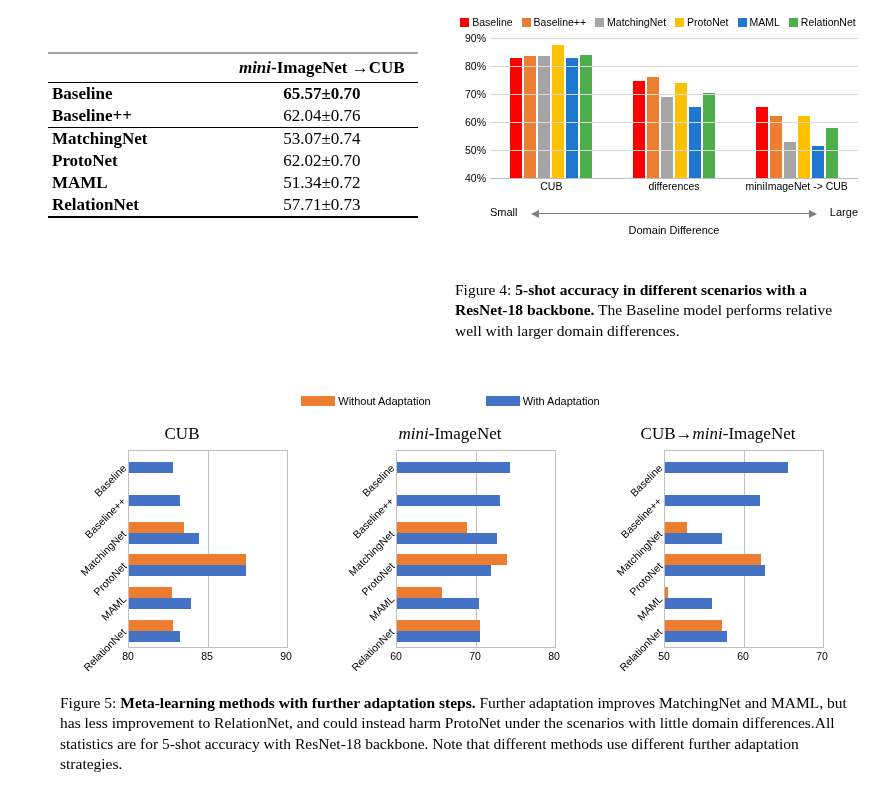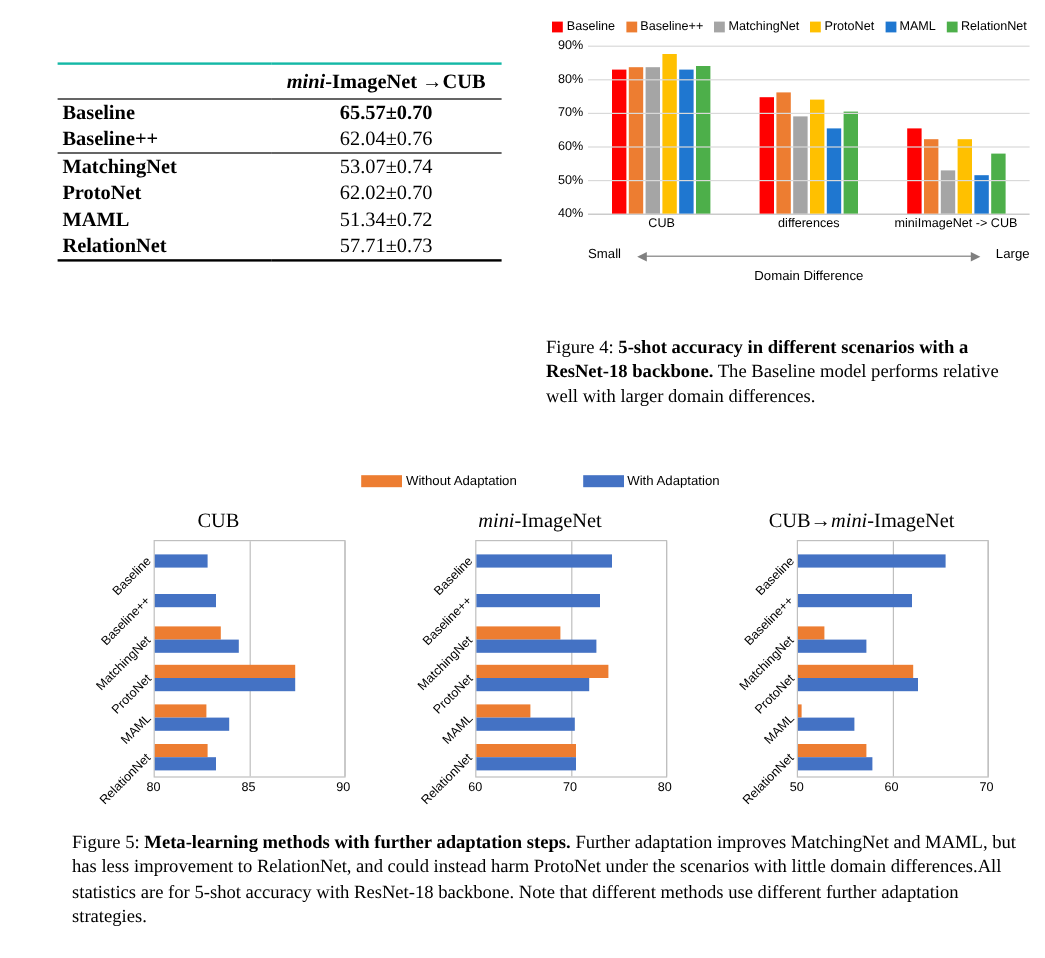--- a/index.html
+++ b/index.html
@@ -30,21 +30,21 @@
   }
   table.res-table {
     border-collapse: collapse;
     width: 100%;
     font-family: "Liberation Serif", serif;
   }
   table.res-table td {
     padding: 1px 4px;
     font-size: 17px;
   }
-  .rule-top td { border-top: 2px solid #14b8a6; }
+  .rule-top td { border-top: 2px solid #a3a3a3; }
   .rule-mid td { border-top: 1.2px solid #000; }
   .rule-bot td { border-bottom: 2px solid #000; }
   .hdr-cell {
     text-align: center;
     font-weight: bold;
     font-size: 17px;
     padding-top: 4px !important;
     padding-bottom: 4px !important;
   }
   .hdr-cell .ital { font-style: italic; font-weight: bold; }

